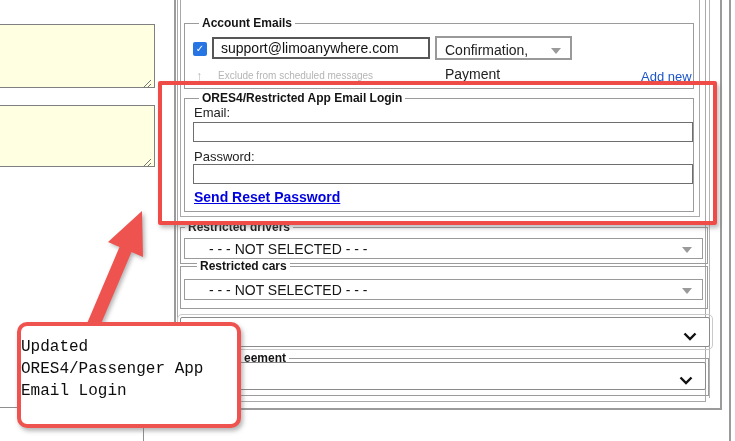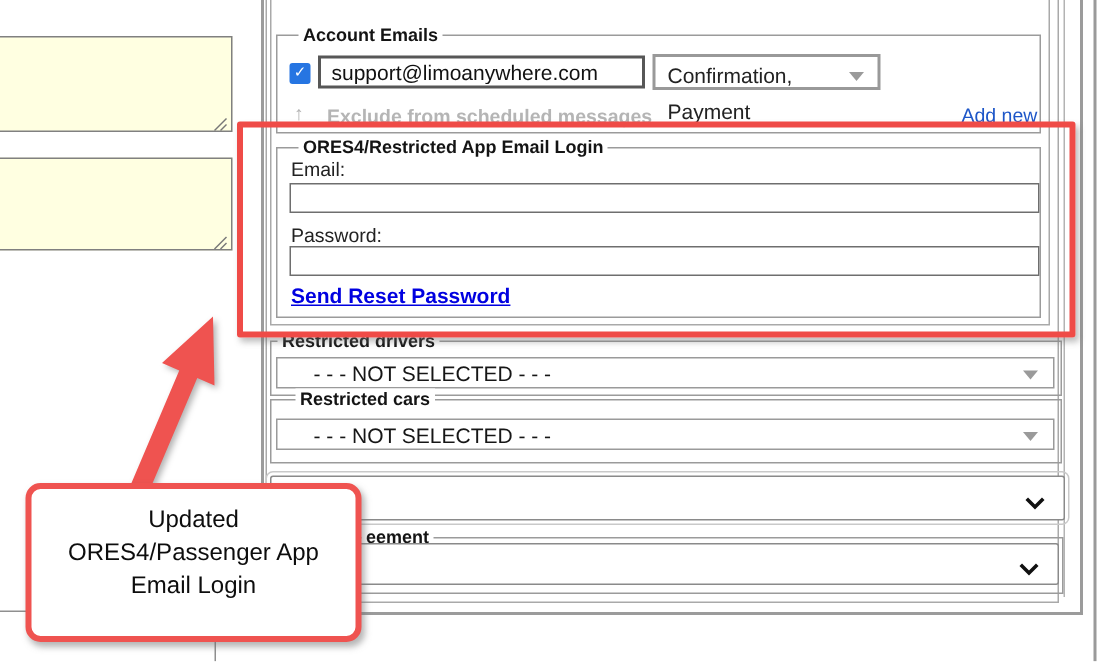--- a/index.html
+++ b/index.html
@@ -31,27 +31,27 @@
   .fs-drivers{left:180px;top:227px;width:526px;height:35px;}
   .fs-cars{left:180px;top:266px;width:526px;height:41px;}
   .fs-agreement{left:180px;top:358px;width:527px;height:36px;}
 
   
   .checkbox{left:193px;top:42px;width:14px;height:14px;background:#2675e2;border-radius:2px;
             color:#fff;font-family:"DejaVu Sans",sans-serif;font-size:10px;font-weight:bold;
             text-align:center;line-height:14px;}
   .email-input{left:212px;top:37px;width:207px;height:18px;border:2px solid #575757;background:#fff;
                font-family:"Liberation Sans",sans-serif;font-size:14px;color:#111;padding:0 0 0 7px;}
-  .type-dropdown{left:435px;top:36px;width:152px;height:24px;border:2px solid #999;background:#fff;
+  .type-dropdown{left:435px;top:36px;width:137px;height:24px;border:2px solid #999;background:#fff;
                  font-size:14px;color:#222;line-height:24px;padding-left:8px;box-sizing:border-box;}
   .tri-gray{width:0;height:0;border-left:5px solid transparent;border-right:5px solid transparent;
             border-top:6px solid #9a9a9a;}
   .tri-in-dd{position:absolute;right:9px;top:10px;}
   .exclude-arrow{left:196px;top:68px;font-size:13px;color:#b5b5b5;}
-  .exclude-text{left:218px;top:70px;font-size:13px;color:#b5b5b5;font-weight:bold;}
+  .exclude-text{left:218px;top:70px;font-size:10px;color:#b5b5b5;}
   .add-new{left:641px;top:69px;font-size:13px;color:#1d56c8;text-decoration:underline;cursor:pointer;}
 
   
   .fld-label{font-size:13px;color:#222;}
   .lbl-email{left:194px;top:105px;}
   .lbl-password{left:194px;top:149px;}
   .ores-input{position:absolute;width:492px;height:18px;border:1px solid #6e6e6e;background:#fff;
               font-family:"Liberation Sans",sans-serif;font-size:13px;padding:0 3px;left:193px;}
   .inp-email{top:122px;}
   .inp-password{top:164px;}
@@ -71,21 +71,21 @@
   .nsel.b{top:362px;height:26px;left:184px;width:520px;outline:none;}
   .chev{position:absolute;right:12px;top:9px;}
 
   
   .hl-rect{left:158px;top:81px;width:551px;height:136px;border:4px solid #ef4b47;border-radius:2px;
            box-shadow:2px 3px 4px rgba(110,110,110,.45);}
 
   
   .callout{left:17px;top:322px;width:216px;height:88px;background:#fff;border:4px solid #ef5350;
            border-radius:10px;box-shadow:2px 3px 4px rgba(110,110,110,.5);
-           text-align:center;padding-top:10px;box-sizing:content-box;}
+           padding-top:10px;box-sizing:content-box;font-family:Liberation Mono, monospace;}
   .callout div{font-size:16px;color:#0d0d0d;line-height:22px;}
 
   svg.overlay{position:absolute;left:0;top:0;pointer-events:none;}
 </style>
 </head>
 <body>
 
 <div id="page">
 
   <div class="abs note-area n1">

